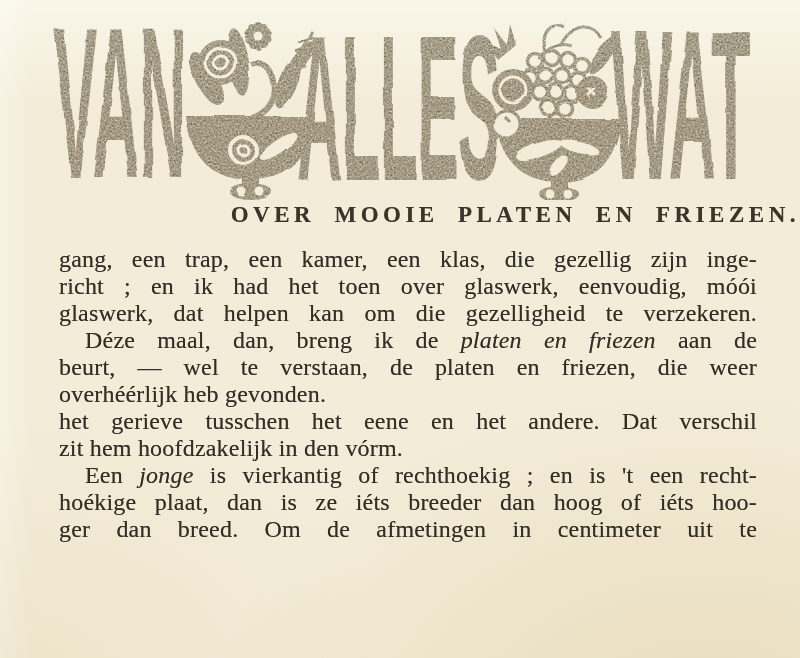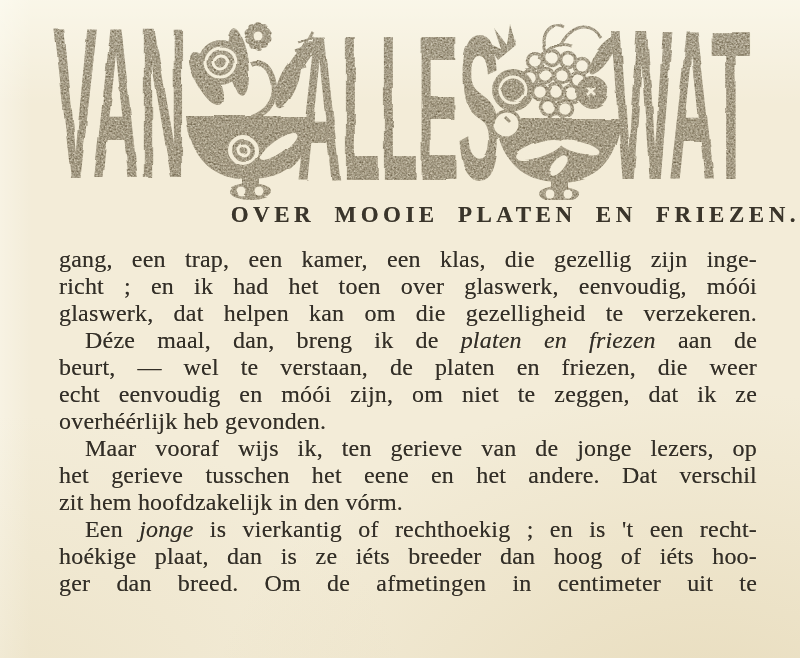--- a/index.html
+++ b/index.html
@@ -135,23 +135,21 @@
   </svg>
 
   <div class="subtitle">OVER MOOIE PLATEN EN FRIEZEN.</div>
 
   <div class="body-text">
       <div class="line just"><span>gang, een trap, een kamer, een klas, die gezellig zijn inge-</span></div>
       <div class="line just"><span>richt ; en ik had het toen over glaswerk, eenvoudig, móói</span></div>
       <div class="line just"><span>glaswerk, dat helpen kan om die gezelligheid te verzekeren.</span></div>
       <div class="line indent just"><span>Déze maal, dan, breng ik de </span><span class="it">platen en friezen</span><span> aan de</span></div>
       <div class="line just"><span>beurt, — wel te verstaan, de platen en friezen, die weer</span></div>
-      <div class="line just"><span>echt eenvoudig en móói zijn, om niet te zeggen, dat ik ze</span></div>
       <div class="line"><span>overhéérlijk heb gevonden.</span></div>
-      <div class="line indent just"><span>Maar vooraf wijs ik, ten gerieve van de jonge lezers, op</span></div>
       <div class="line just"><span>het gerieve tusschen het eene en het andere. Dat verschil</span></div>
       <div class="line"><span>zit hem hoofdzakelijk in den vórm.</span></div>
       <div class="line indent just"><span>Een </span><span class="it">jonge</span><span> is vierkantig of rechthoekig ; en is 't een recht-</span></div>
       <div class="line just"><span>hoékige plaat, dan is ze iéts breeder dan hoog of iéts hoo-</span></div>
       <div class="line just"><span>ger dan breed. Om de afmetingen in centimeter uit te</span></div>
     </div>
 
 </div>
 
 </body></html>

